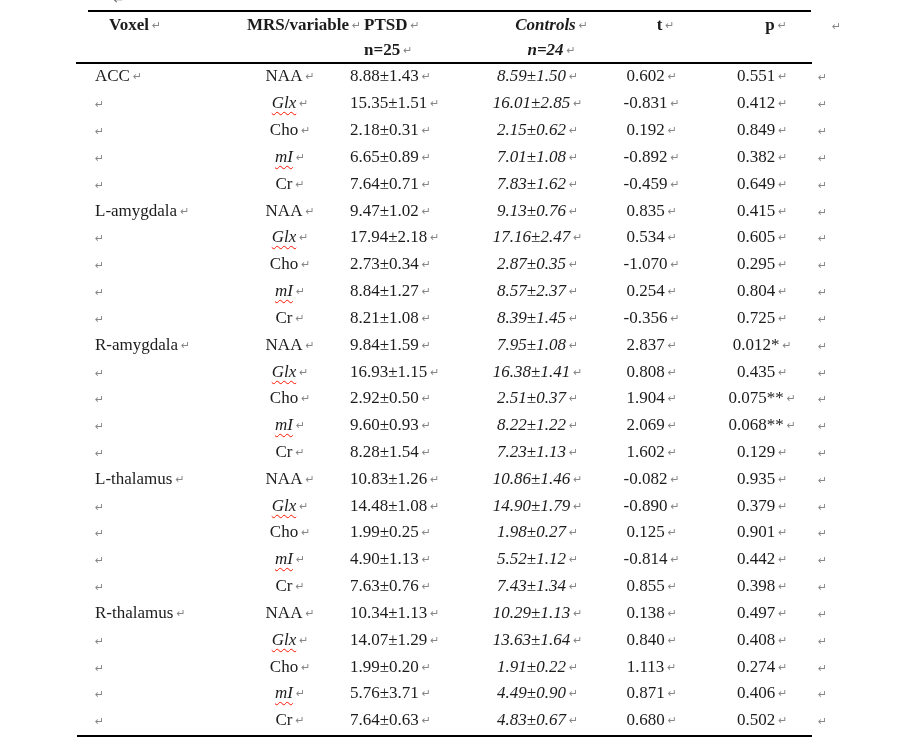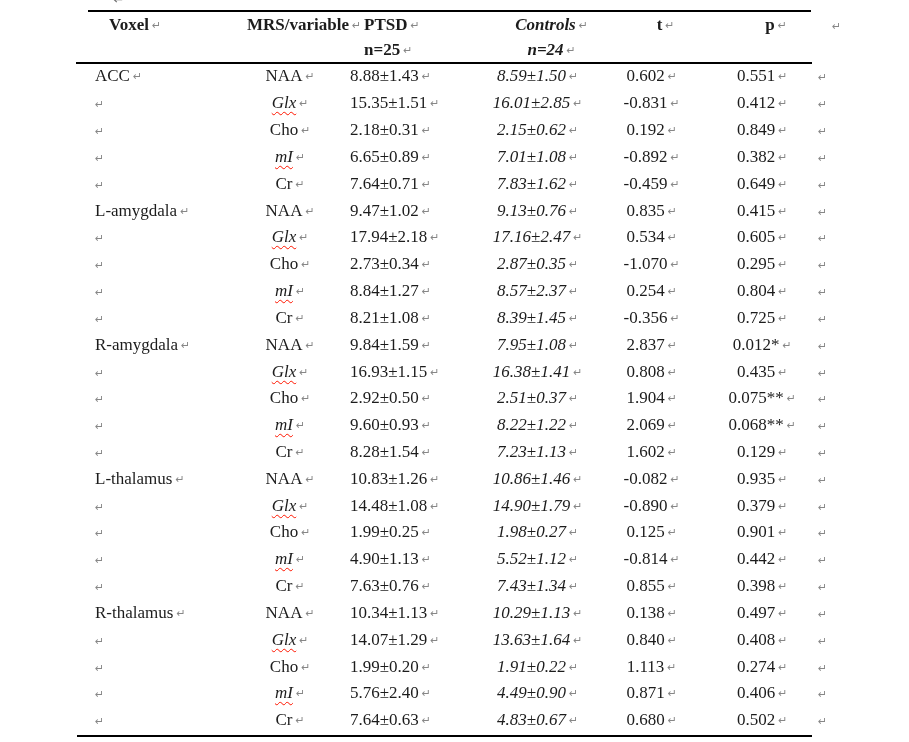--- a/index.html
+++ b/index.html
@@ -309,21 +309,21 @@
         <div class="cell c-var"><span class="cv"><span>Cho</span><span class="pm pm-abs">↵</span></span></div>
         <div class="cell c-ptsd"><span class="cv"><span>1.99±0.20</span><span class="pm pm-abs">↵</span></span></div>
         <div class="cell c-controls"><span class="cv"><span>1.91±0.22</span><span class="pm pm-abs">↵</span></span></div>
         <div class="cell c-t"><span class="cv"><span>1.113</span><span class="pm pm-abs">↵</span></span></div>
         <div class="cell c-p"><span class="cv"><span>0.274</span><span class="pm pm-abs">↵</span></span></div>
         <div class="cell c-end"><span class="pm">↵</span></div>
       </div>
       <div class="trow">
         <div class="cell c-voxel"><span class="pm">↵</span></div>
         <div class="cell c-var"><span class="cv"><span class="sp">mI</span><span class="pm pm-abs">↵</span></span></div>
-        <div class="cell c-ptsd"><span class="cv"><span>5.76±2.40</span><span class="pm pm-abs">↵</span></span></div>
+        <div class="cell c-ptsd"><span class="cv"><span>5.76±3.71</span><span class="pm pm-abs">↵</span></span></div>
         <div class="cell c-controls"><span class="cv"><span>4.49±0.90</span><span class="pm pm-abs">↵</span></span></div>
         <div class="cell c-t"><span class="cv"><span>0.871</span><span class="pm pm-abs">↵</span></span></div>
         <div class="cell c-p"><span class="cv"><span>0.406</span><span class="pm pm-abs">↵</span></span></div>
         <div class="cell c-end"><span class="pm">↵</span></div>
       </div>
       <div class="trow">
         <div class="cell c-voxel"><span class="pm">↵</span></div>
         <div class="cell c-var"><span class="cv"><span>Cr</span><span class="pm pm-abs">↵</span></span></div>
         <div class="cell c-ptsd"><span class="cv"><span>7.64±0.63</span><span class="pm pm-abs">↵</span></span></div>
         <div class="cell c-controls"><span class="cv"><span>4.83±0.67</span><span class="pm pm-abs">↵</span></span></div>

